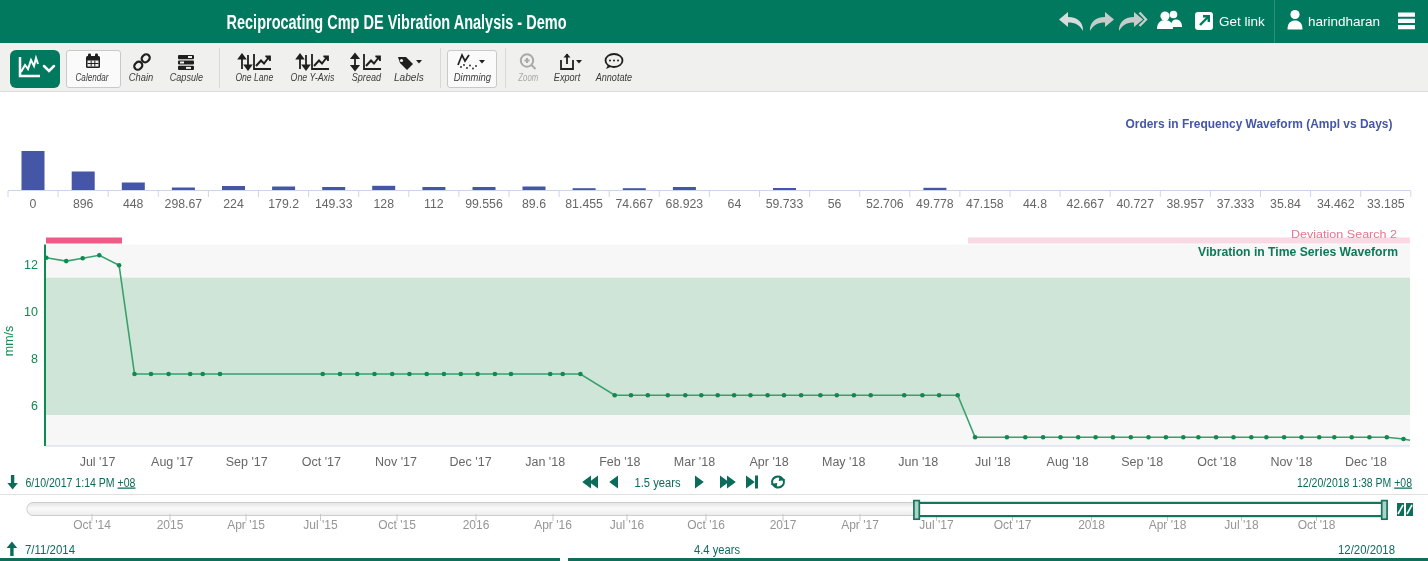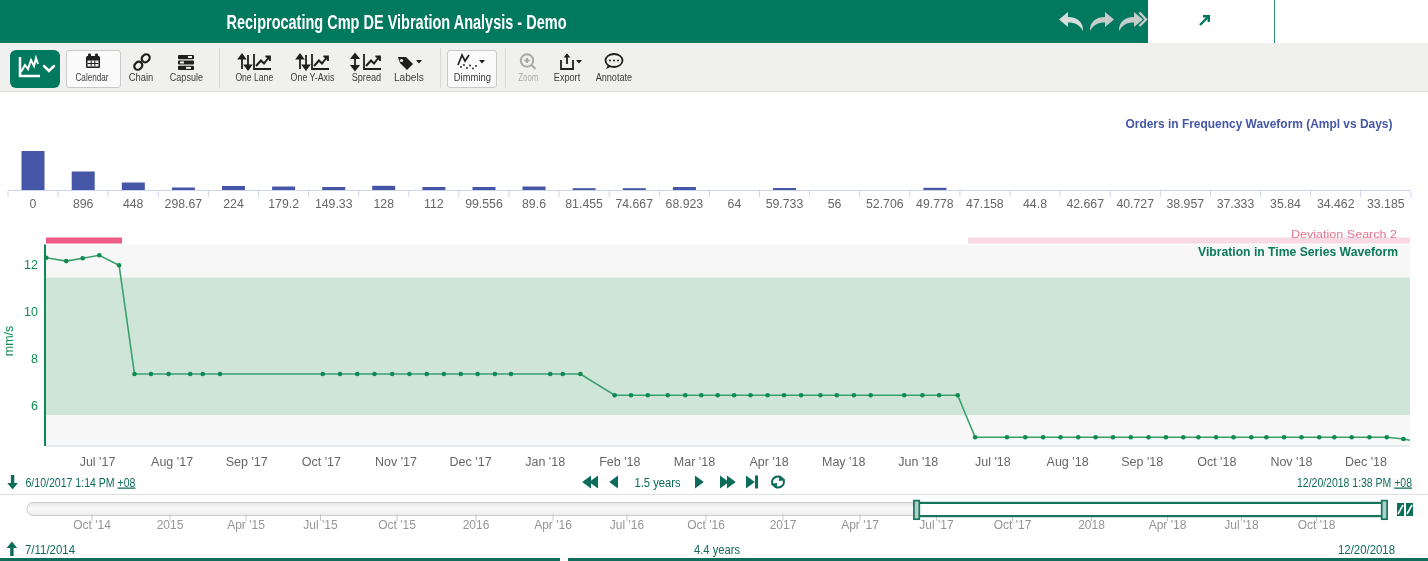--- a/index.html
+++ b/index.html
@@ -1,23 +1,23 @@
 <!DOCTYPE html>
 <html><head>
 <meta charset="utf-8">
 <style>
 * { margin:0; padding:0; box-sizing:border-box; }
 html,body { width:1428px; height:561px; overflow:hidden; background:#fff;
   font-family:"Liberation Sans", sans-serif; }
 #root { position:relative; width:1428px; height:561px; background:#fff; }
 .abs { position:absolute; }
-#header { position:absolute; left:0; top:0; width:1148px; height:43px; background:#00795e; }
+#header { position:absolute; left:0; top:0; width:1428px; height:43px; background:#00795e; }
 .hdivider { position:absolute; top:0; width:1px; height:43px; background:#2d8f77; }
 #toolbar { position:absolute; left:0; top:43px; width:1428px; height:49px; background:#f0f0ee;
-  border-bottom:1px solid #dcdcda; }
+  border-bottom:1px solid #dcdcda;font-style:italic; }
 .tbtn { position:absolute; top:7px; height:38px; text-align:center; color:#3c3c3c; font-size:11px; }
 .tsel { background:#fafafa; border:1px solid #c9c9c9; border-radius:3px; }
 .tsep { position:absolute; top:5px; height:40px; width:1px; background:#d8d8d6; }
 </style>
 </head>
 <body>
 <div id="root">
   <div id="header">
         <div class="hdivider" style="left:1274px;"></div>
     <svg class="abs" style="left:0;top:0;" width="794" height="43">

